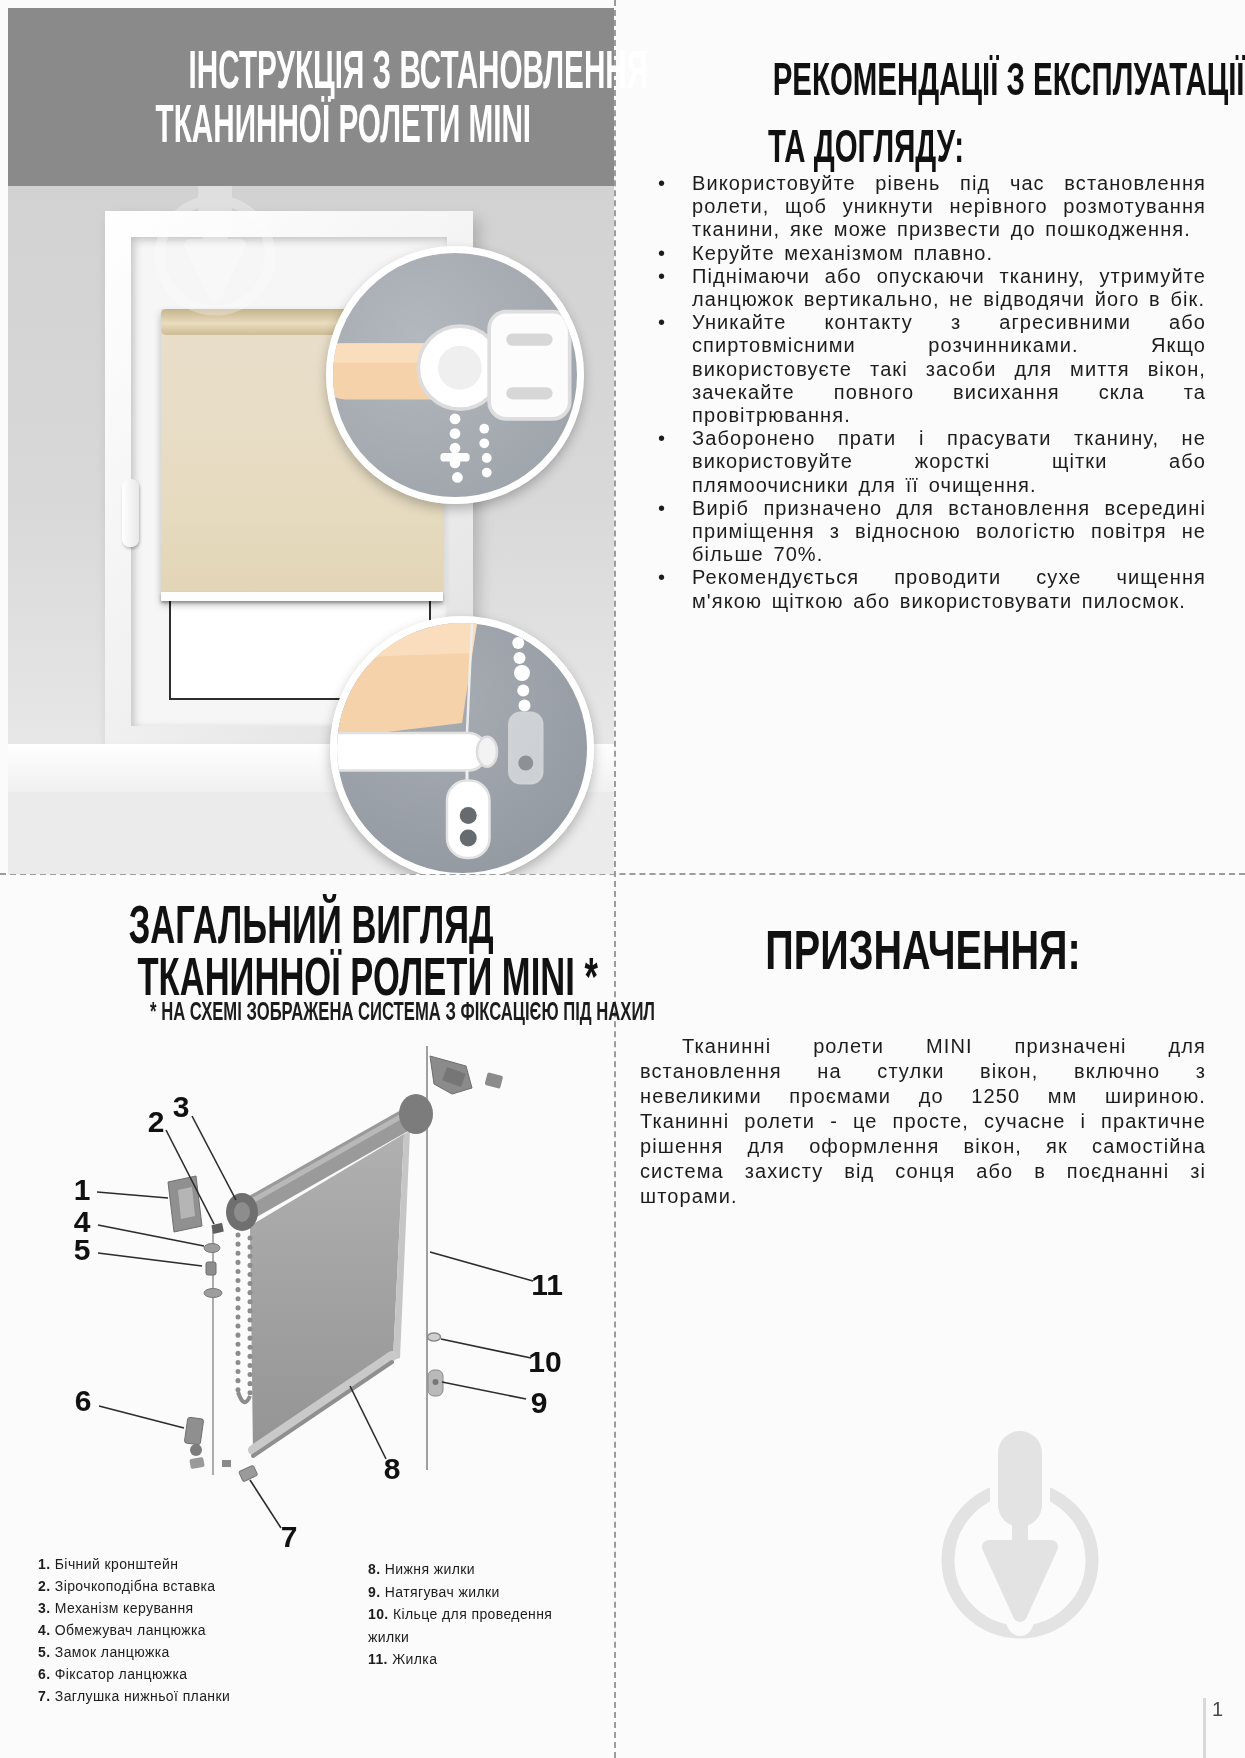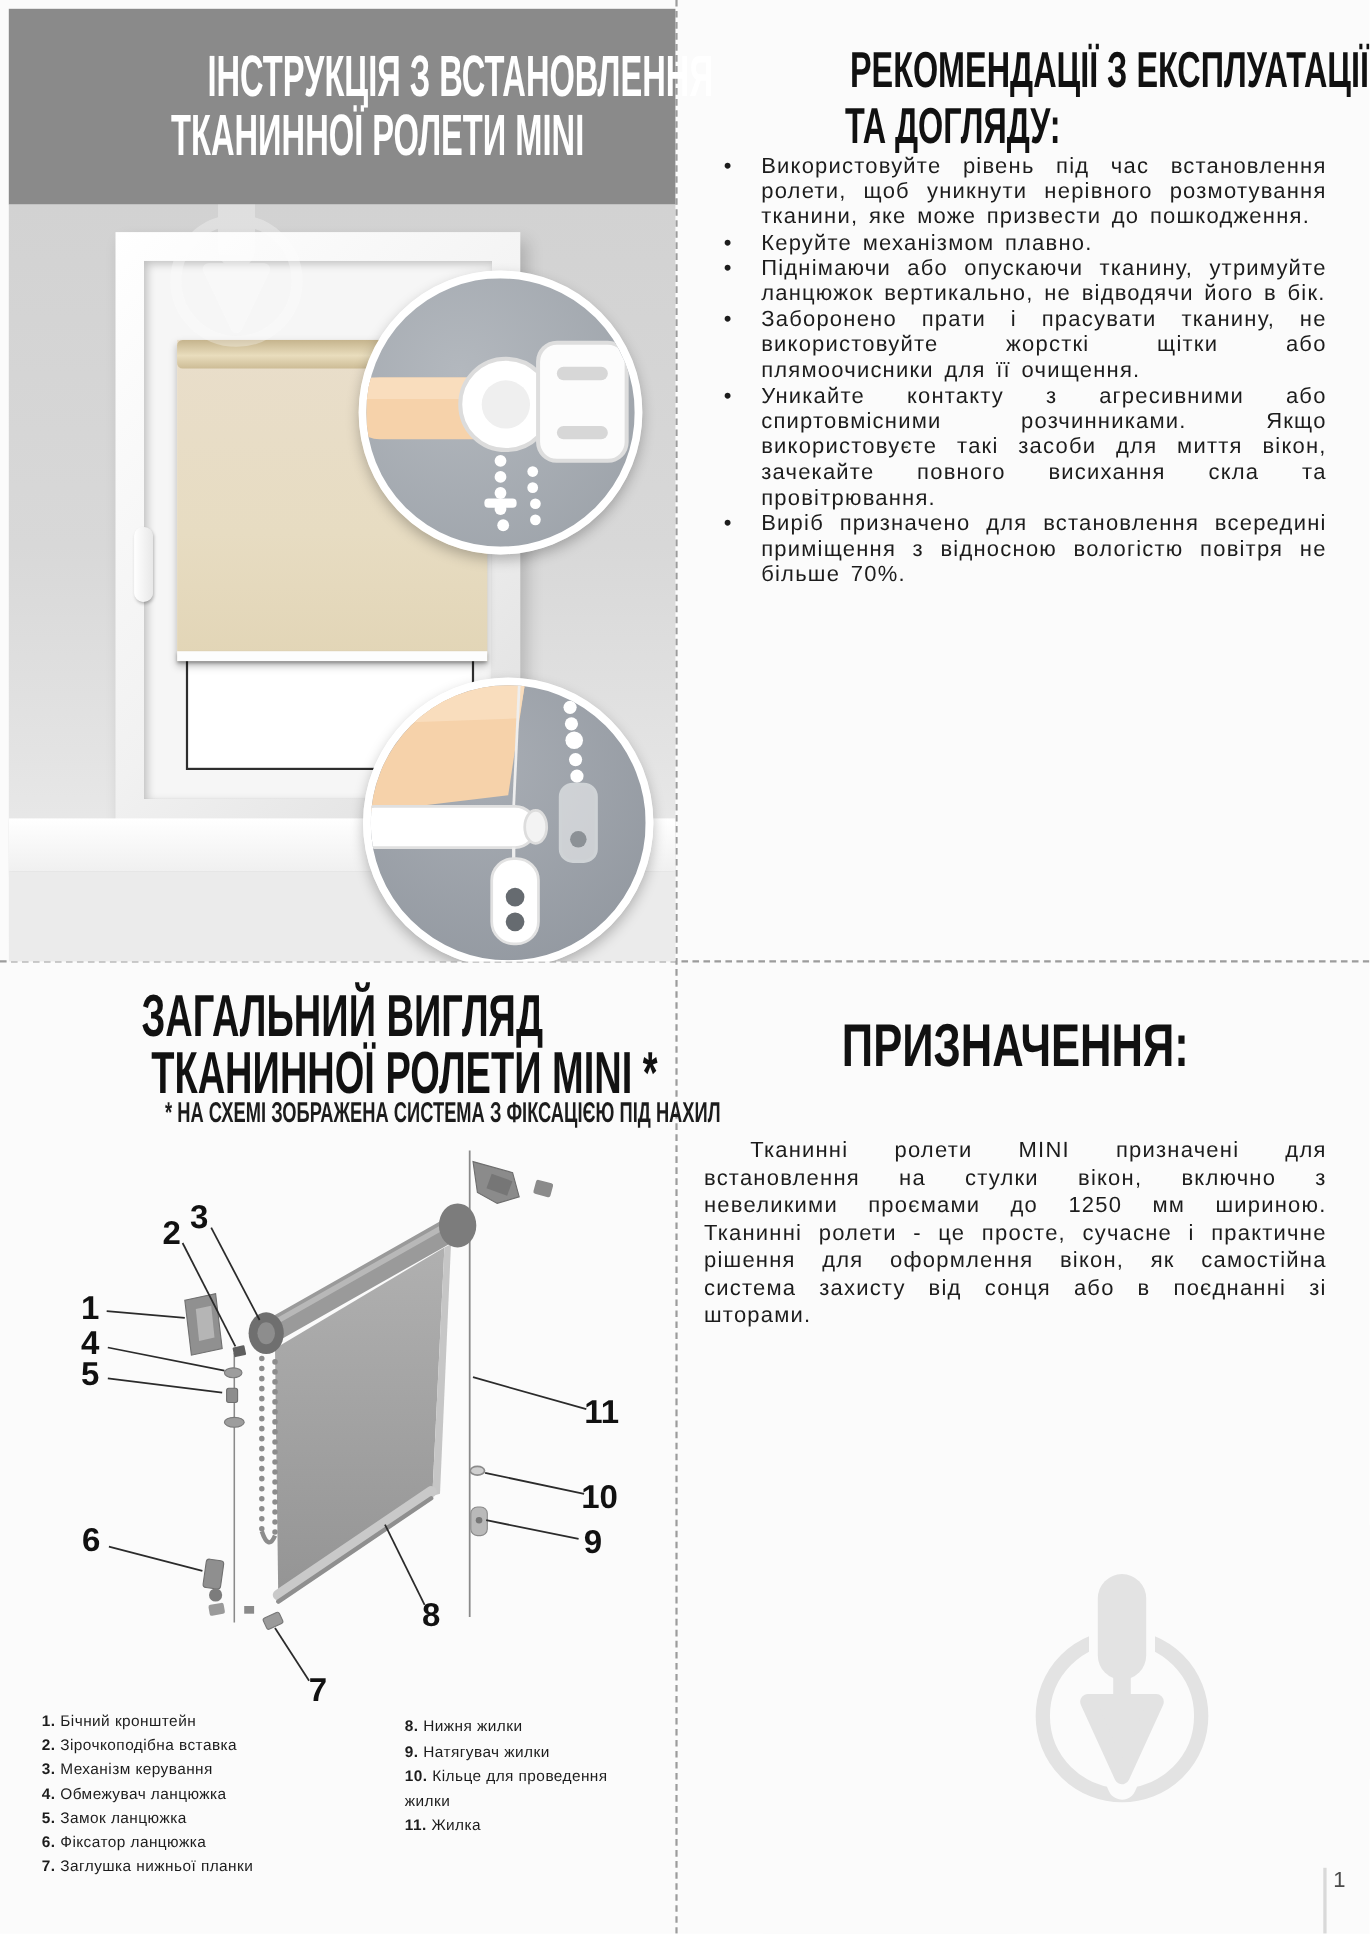--- a/index.html
+++ b/index.html
@@ -47,21 +47,21 @@
            box-shadow:0 5px 12px rgba(0,0,0,0.25);}
   .c1{left:318px;top:60px;width:244px;height:244px;background:radial-gradient(circle at 35% 35%,#b3b8be,#9aa0a7);}
   .c2{left:322px;top:430px;width:250px;height:250px;background:radial-gradient(circle at 40% 30%,#a8adb4,#8f959d);}
   .callout svg{position:absolute;left:0;top:0;width:100%;height:100%;}
 
   .watermark{position:absolute;pointer-events:none;}
 
   
   .care{position:absolute;left:640px;top:38px;width:566px;}
   .care-title{width:452px;}
-  .care-title .hline{font-size:46px;line-height:51px;color:#111;}
+  .care-title .hline{font-size:46px;line-height:51px;color:#111;margin-top:16px;}
   .body-txt{font-size:20px;line-height:23.2px;text-align:justify;letter-spacing:1.1px;word-spacing:3px;}
   .care-intro{margin:30px 0 0 0;text-indent:42px;}
   .care-list{margin:0;padding:0;list-style:none;}
   .care-list li{position:relative;padding-left:52px;}
   .care-list li::before{content:"\2022";position:absolute;left:18px;top:0;}
 
   
   .bl-title{position:absolute;left:8px;top:898px;width:606px;}
   .bl-title .hline{font-size:54px;line-height:52px;color:#111;}
   .bl-note{position:absolute;left:8px;top:997px;width:606px;text-align:center;}
@@ -165,23 +165,24 @@
 
   <div class="care">
     <div class="care-title">
       <span class="hline"><span class="cond2">РЕКОМЕНДАЦІЇ З ЕКСПЛУАТАЦІЇ</span></span>
       <span class="hline"><span class="cond2">ТА ДОГЛЯДУ:</span></span>
     </div>
     <ul class="care-list body-txt">
       <li>Використовуйте рівень під час встановлення ролети, щоб уникнути нерівного розмотування тканини, яке може призвести до пошкодження.</li>
       <li>Керуйте механізмом плавно.</li>
       <li>Піднімаючи або опускаючи тканину, утримуйте ланцюжок вертикально, не відводячи його в бік.</li>
+      <li>Уникайте контакту з агресивними або спиртовмісними розчинниками. Якщо використовуєте такі засоби для миття вікон, зачекайте повного висихання скла та провітрювання.</li>
       <li>Заборонено прати і прасувати тканину, не використовуйте жорсткі щітки або плямоочисники для її очищення.</li>
-      <li>Уникайте контакту з агресивними або спиртовмісними розчинниками. Якщо використовуєте такі засоби для миття вікон, зачекайте повного висихання скла та провітрювання.</li>
       <li>Виріб призначено для встановлення всередині приміщення з відносною вологістю повітря не більше 70%.</li>
+      <li>Рекомендується проводити сухе чищення м'якою щіткою або використовувати пилосмок.</li>
     </ul>
   </div>
 
   <div class="bl-title">
     <span class="hline"><span class="cond2">ЗАГАЛЬНИЙ ВИГЛЯД</span></span>
     <span class="hline"><span class="cond2">ТКАНИННОЇ  РОЛЕТИ  MINI *</span></span>
   </div>
   <div class="bl-note">
     <span class="hline"><span class="cond2">* НА СХЕМІ ЗОБРАЖЕНА СИСТЕМА З ФІКСАЦІЄЮ ПІД НАХИЛ</span></span>
   </div>

